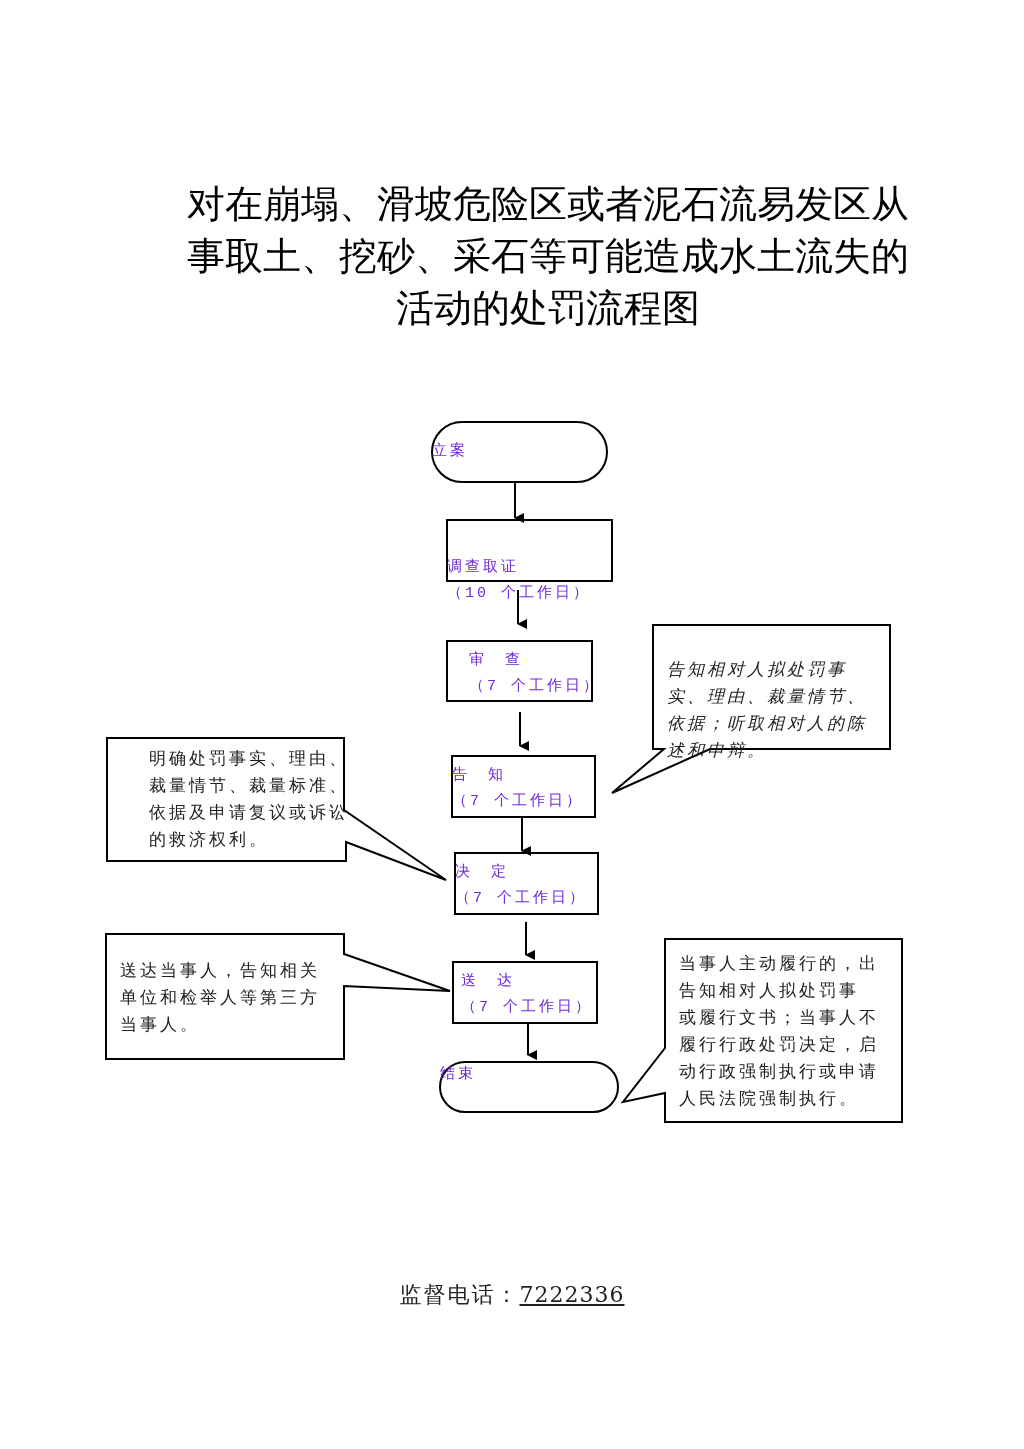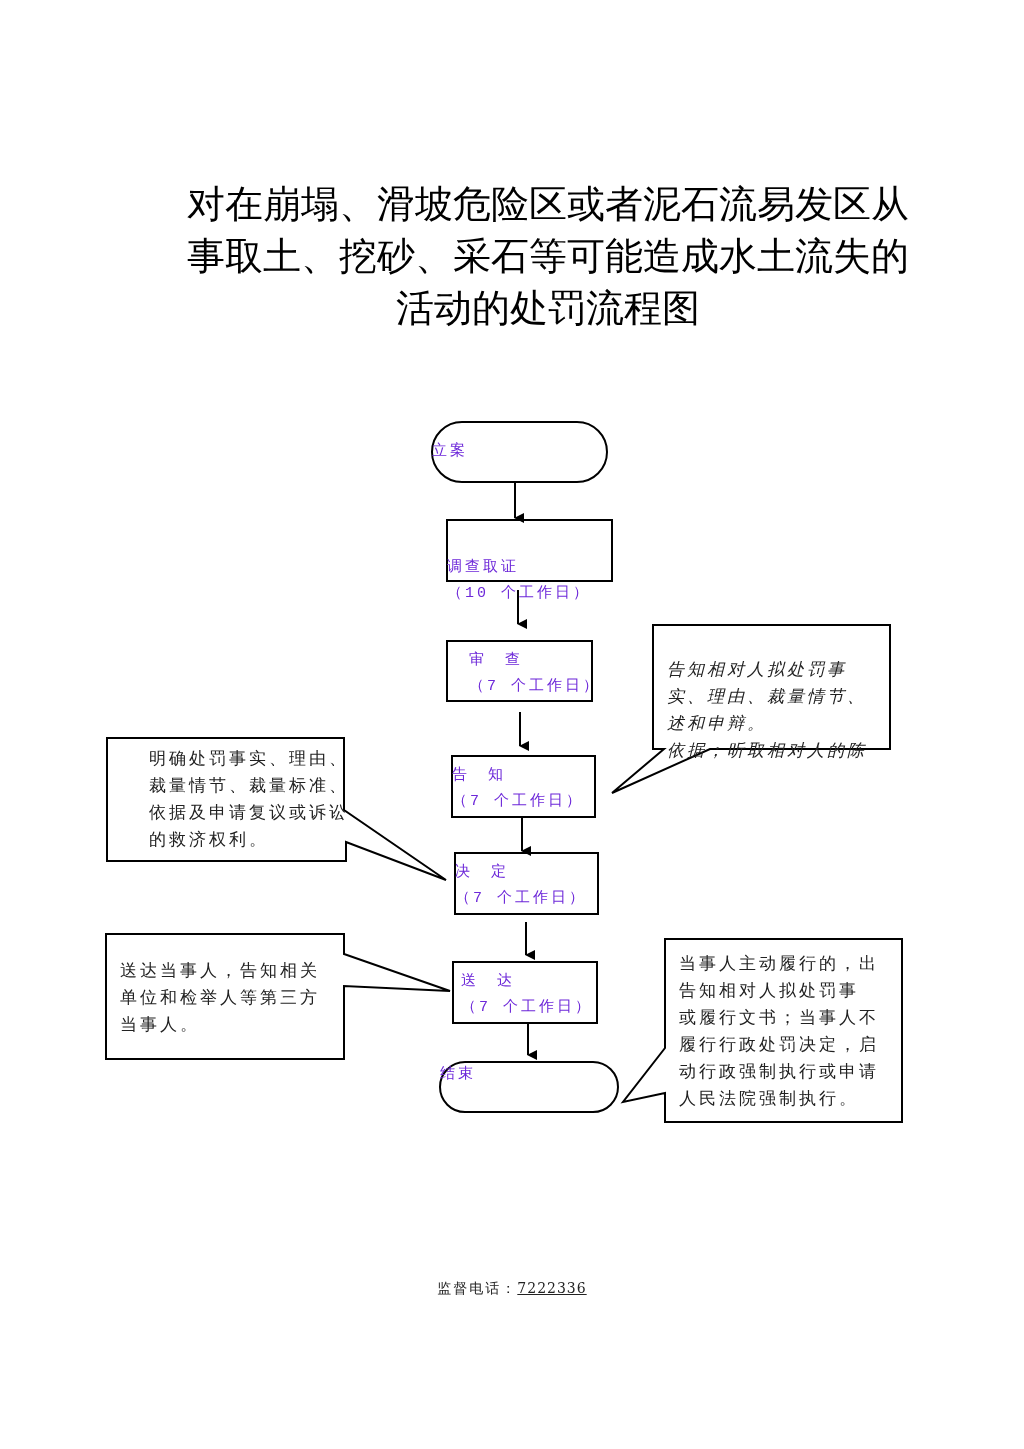--- a/index.html
+++ b/index.html
@@ -8,21 +8,21 @@
   .title { position: absolute; left: 0; width: 1024px; text-align: center;
            font-family: "DejaVu Sans", "Liberation Sans", sans-serif;
            font-size: 38px; line-height: 52px; color: #000; letter-spacing: 0px; }
   .title .line { display: block; }
   svg.flow { position: absolute; left: 0; top: 0; width: 1024px; height: 1449px; }
   .node-text { position: absolute; text-align: left; font-size: 15px;
                line-height: 26px; letter-spacing: 3px; color: #6d28d9; font-family: Liberation Mono, monospace; }
   .callout-text { position: absolute; font-size: 17px; line-height: 27px;
                   letter-spacing: 3px; color: #222; }
   .footer { position: absolute; top: 1280px; left: 0; width: 1024px; text-align: center;
-            font-size: 14px; letter-spacing: 2px; color: #222; }
+            font-size: 22px; letter-spacing: 2px; color: #222; }
   .footer .phone { text-decoration: underline; letter-spacing: 1px; }
 </style>
 </head>
 <body>
 
 <div class="title" style="top:178px;padding-left:36px;">
   <span class="line">对在崩塌、滑坡危险区或者泥石流易发区从</span>
   <span class="line">事取土、挖砂、采石等可能造成水土流失的</span>
   <span class="line">活动的处罚流程图</span>
 </div>
@@ -85,22 +85,22 @@
   <div>（7 个工作日）</div>
 </div>
 
 <div class="node-text" style="left:440px; top:1062px; width:148px;">
   <span>结束</span>
 </div>
 
 <div class="callout-text" style="left:667px; top:656px; width:220px;font-style:italic;">
   <div>告知相对人拟处罚事</div>
   <div>实、理由、裁量情节、</div>
+  <div>依据；听取相对人的陈</div>
   <div>述和申辩。</div>
-  <div>依据；听取相对人的陈</div>
 </div>
 
 <div class="callout-text" style="left:121px; top:745px; width:222px;margin-left:28px;">
   <div>明确处罚事实、理由、</div>
   <div>裁量情节、裁量标准、</div>
   <div>依据及申请复议或诉讼</div>
   <div>的救济权利。</div>
 </div>
 
 <div class="callout-text" style="left:120px; top:957px; width:222px;">

